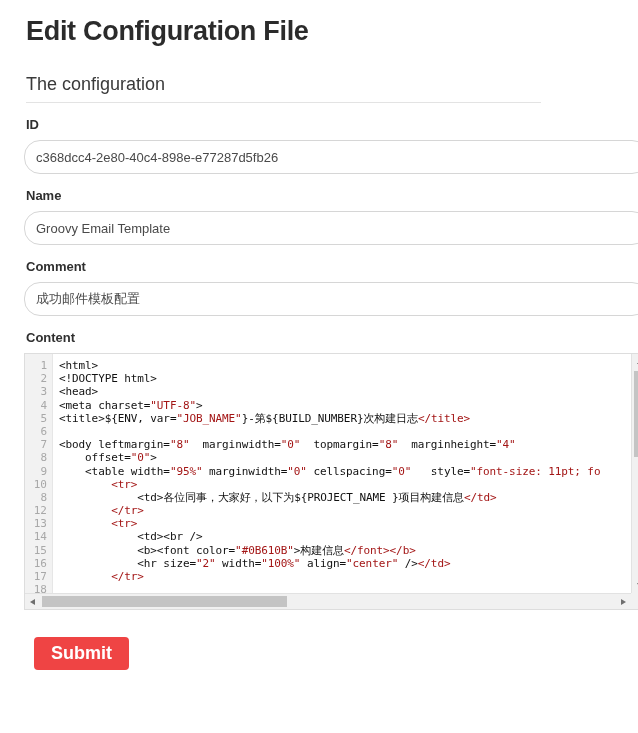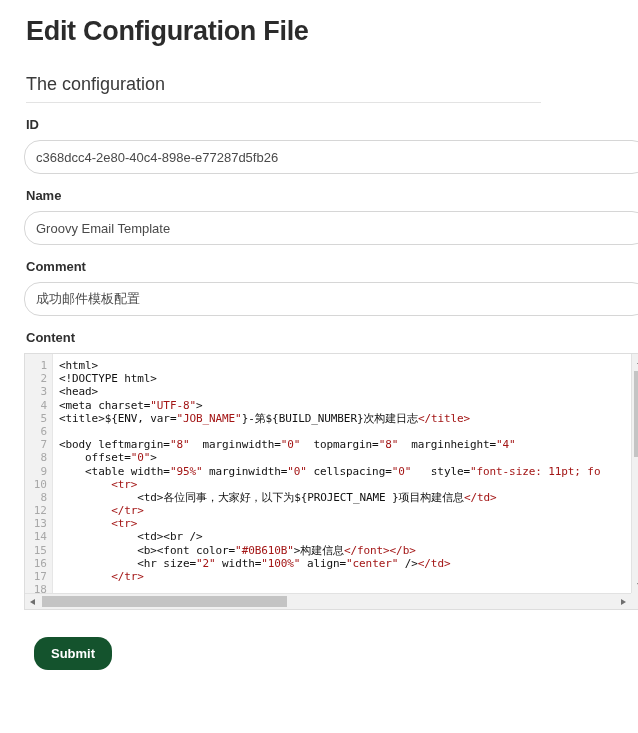--- a/index.html
+++ b/index.html
@@ -160,26 +160,26 @@
     border-style: solid;
   }
   .arrow-up { top: 5px; left: 5px; border-width: 0 3.5px 5px 3.5px; border-color: transparent transparent #6f6f6f transparent; }
   .arrow-down { bottom: 5px; left: 5px; border-width: 5px 3.5px 0 3.5px; border-color: #6f6f6f transparent transparent transparent; }
   .arrow-left { left: 5px; top: 5px; border-width: 3.5px 5px 3.5px 0; border-color: transparent #6f6f6f transparent transparent; }
   .arrow-right { right: 5px; top: 5px; border-width: 3.5px 0 3.5px 5px; border-color: transparent transparent transparent #6f6f6f; }
 
   .submit-row { margin-top: 27px; padding-left: 10px; }
   .submit-btn {
     display: inline-block;
-    background: #14532d;
+    background: #ef4444;
     color: #ffffff;
     border: none;
-    border-radius: 14px;
+    border-radius: 4px;
     font-family: "Liberation Sans", sans-serif;
-    font-size: 13px;
+    font-size: 18px;
     font-weight: bold;
     padding: 9px 17px;
     cursor: pointer;
     line-height: 15px;
   }
 </style>
 </head>
 <body>
 
 <div class="page">

